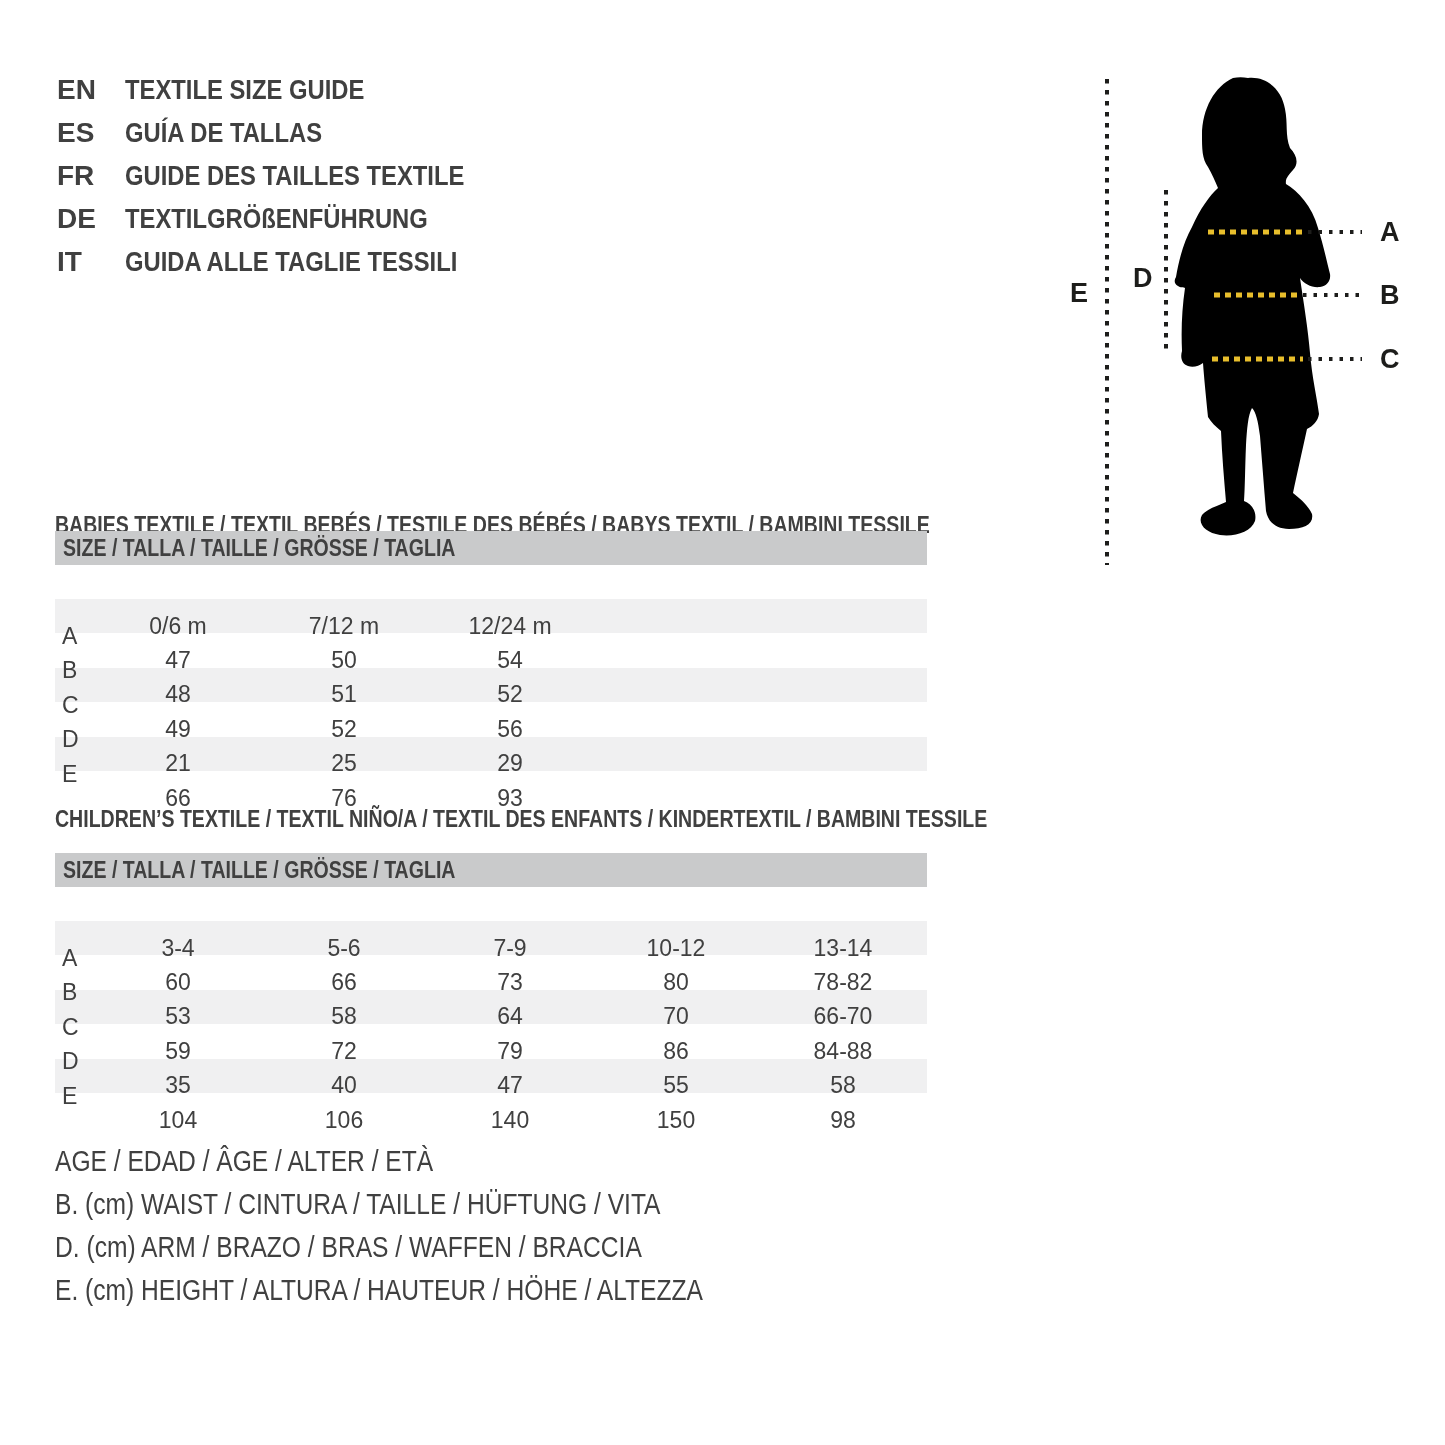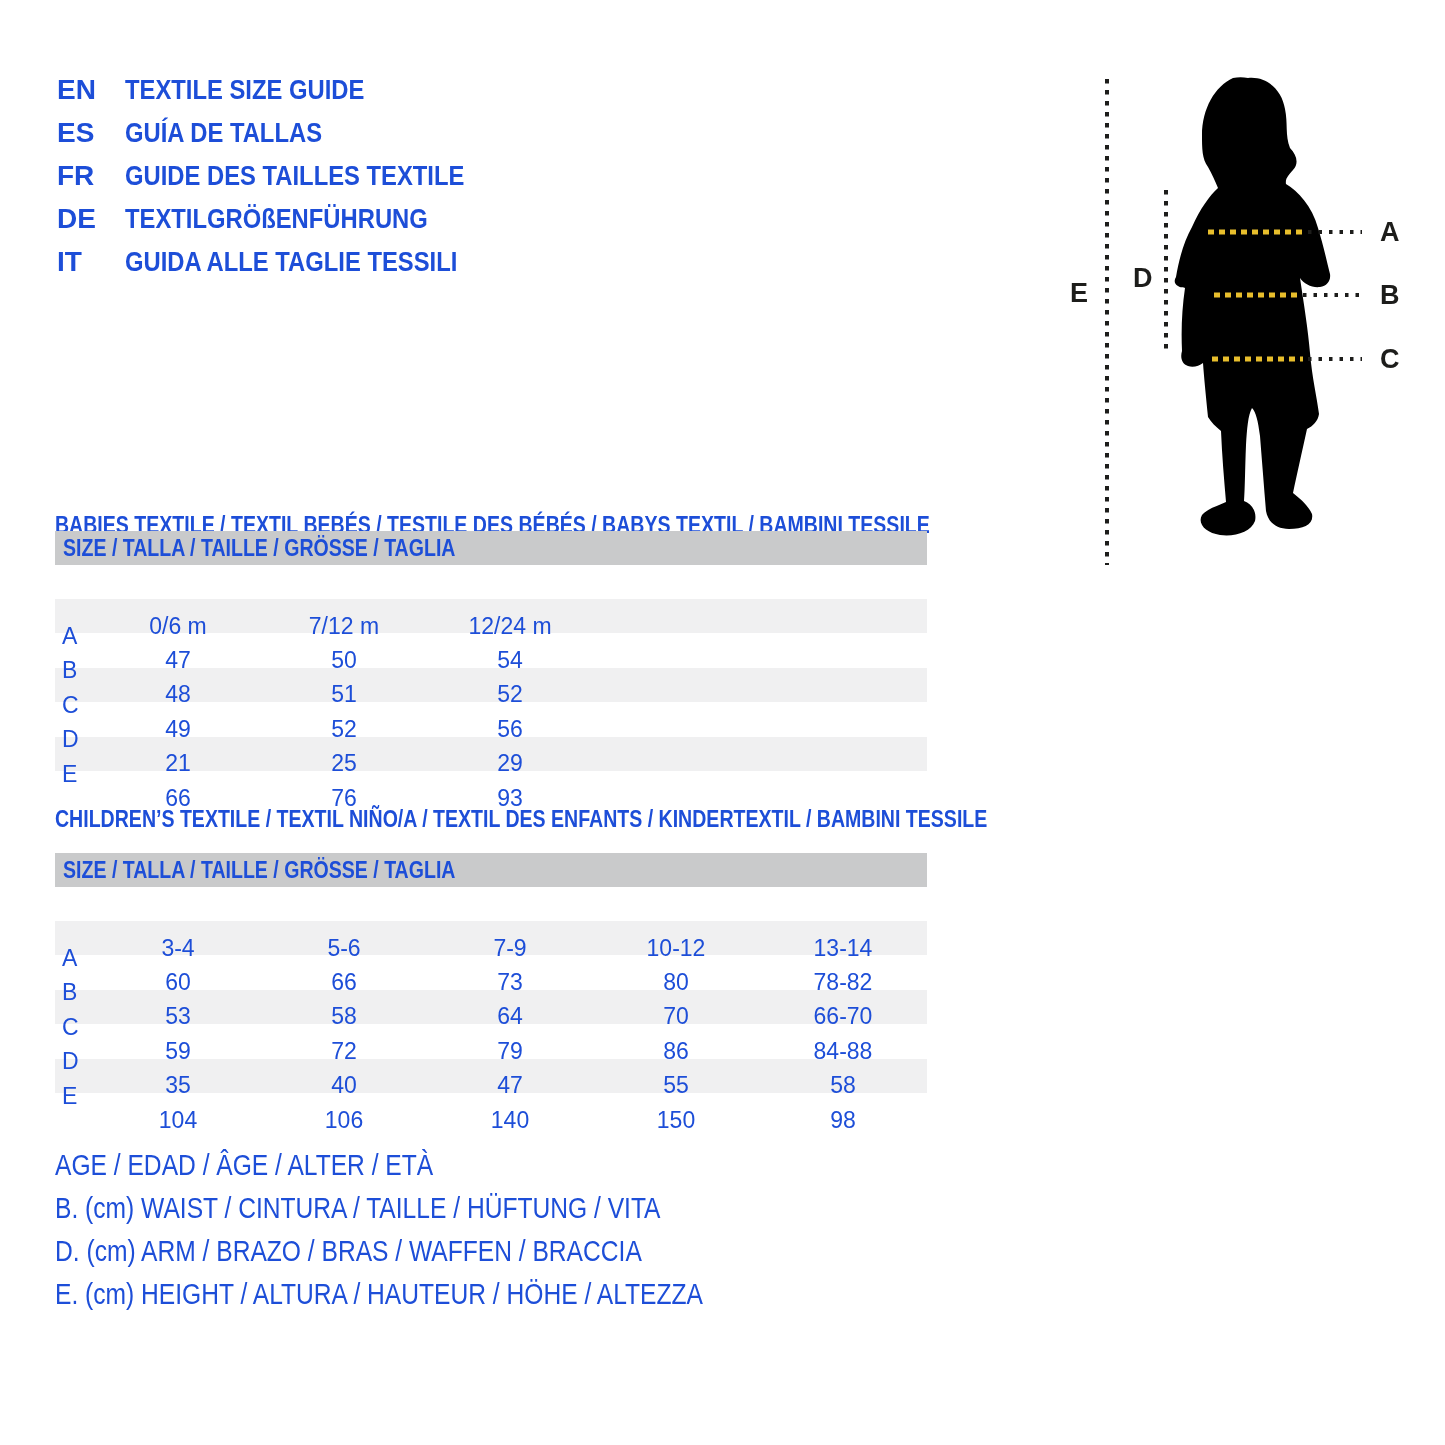--- a/index.html
+++ b/index.html
@@ -1,17 +1,17 @@
 <!DOCTYPE html>
 <html><head>
 <meta charset="utf-8">
 <style>
   html,body{margin:0;padding:0;background:#ffffff;}
   .page{position:relative;width:1445px;height:1445px;background:#fff;overflow:hidden;
-        font-family:"Liberation Sans",sans-serif;color:#1d4ed8;}
+        font-family:"Liberation Sans",sans-serif;color:#404040;}
   .cond{transform:scaleX(.85);transform-origin:0 50%;white-space:nowrap;display:inline-block;}
 
   
   .lang-block{position:absolute;left:57px;top:68px;}
   .lang-row{display:flex;height:43px;align-items:center;font-weight:700;font-size:28px;}
   .lang-code{width:68px;flex:0 0 68px;}
   .lang-title{white-space:nowrap;}
 
   
   .section-title{position:absolute;left:55px;font-weight:700;font-size:23px;white-space:nowrap;}
@@ -23,21 +23,21 @@
   .tbl-grid-row{display:grid;height:34px;align-items:center;}
   .tbl-grid-row.r35{height:34.4px;}
   .babies .tbl-grid-row{grid-template-columns:40px 166px 166px 166px 1fr;}
   .children .tbl-grid-row{grid-template-columns:40px 166px 166px 166px 166px 1fr;}
   .cell{text-align:center;margin-top:48px;}
   .rowlabel{text-align:left;padding-left:7px;}
   .striped{background:#f0f0f1;}
 
   
   .legend{position:absolute;left:55px;top:1139px;}
-  .legend-line{height:43px;display:flex;align-items:flex-end;font-size:30px;}
+  .legend-line{height:43px;display:flex;align-items:center;font-size:30px;}
 
   
   .figure-svg{position:absolute;left:1050px;top:60px;}
   .fig-label{font-family:"Liberation Sans",sans-serif;font-weight:700;font-size:27px;fill:#1d1d1b;}
 </style>
 </head>
 <body>
 
 <div class="page">
 

